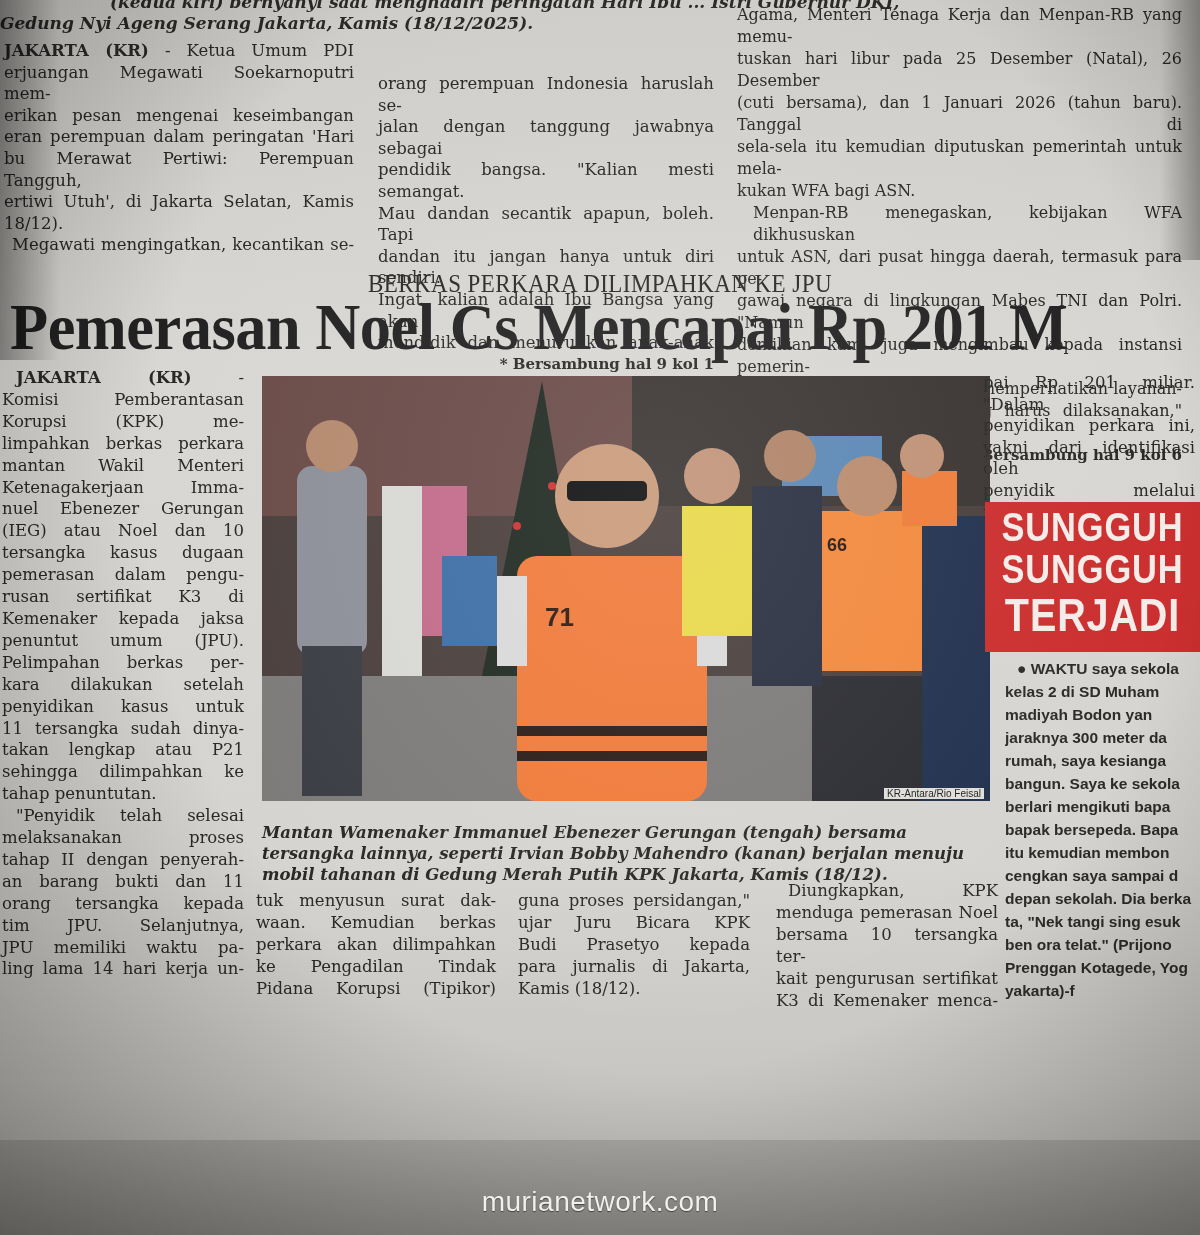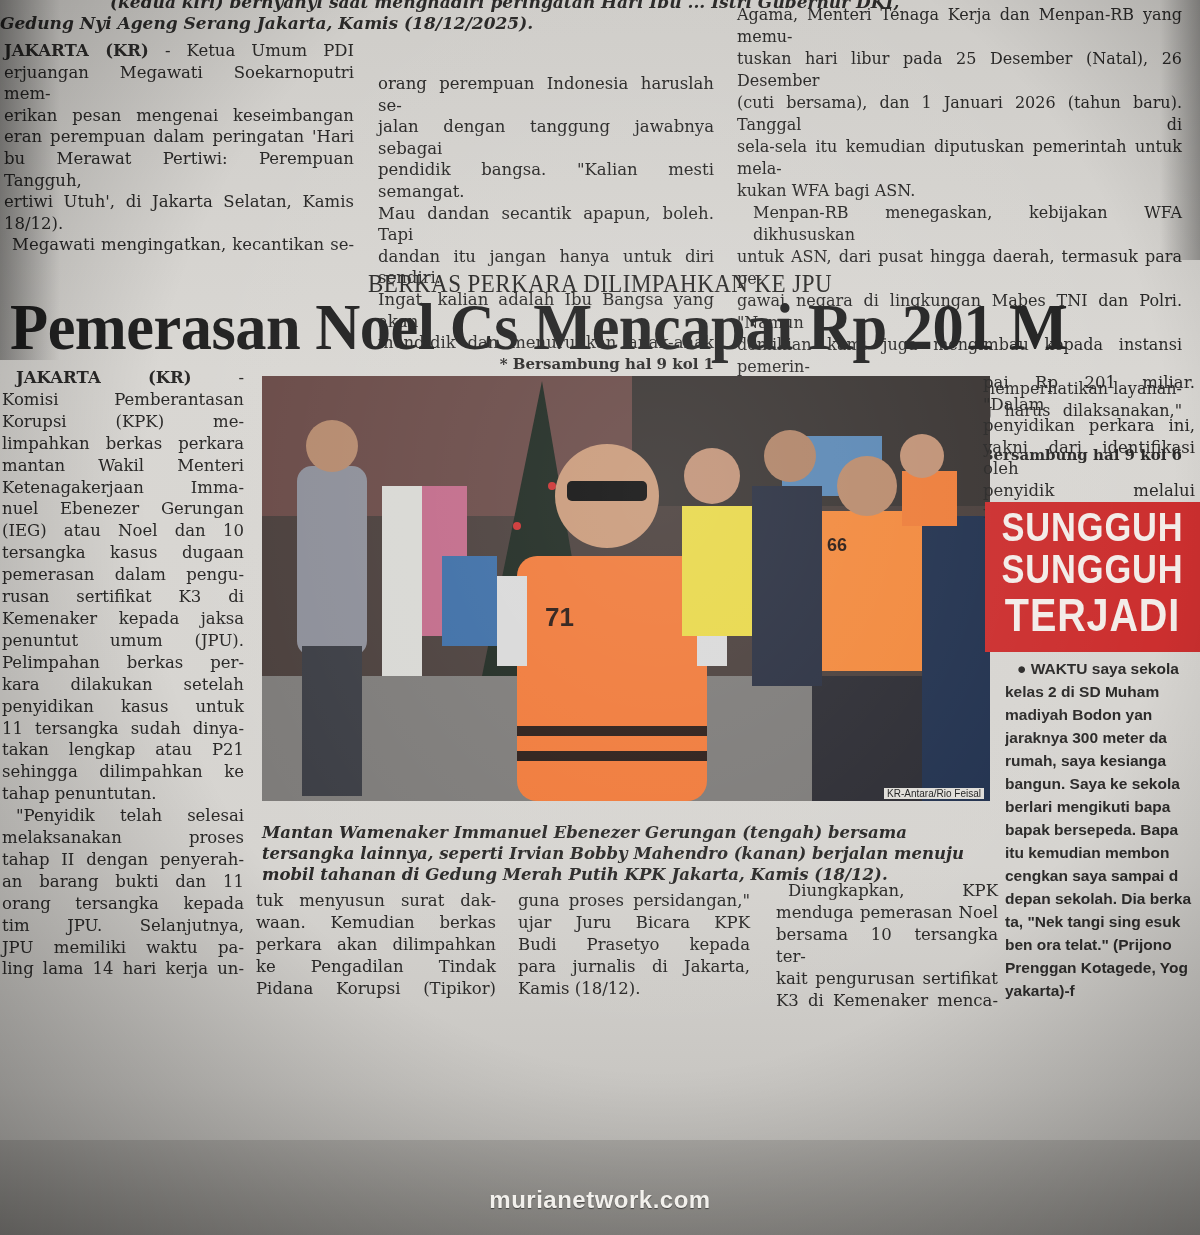--- a/index.html
+++ b/index.html
@@ -52,22 +52,22 @@
   #sung-box div { font-family:"Liberation Sans", sans-serif; font-weight:bold; color:#f3ece8;
     font-size:40px; line-height:42px; text-align:center; transform:scaleX(0.86); letter-spacing:1px; }
   #sung-box .l3 { font-size:46px; line-height:50px; }
 
   #rt-story { left:1005px; top:657px; width:210px; font-family:"Liberation Sans", sans-serif; font-weight:bold;
     font-size:15.5px; line-height:23px; color:#2c2b2a; white-space:nowrap; overflow:hidden; }
 
   #footer-band { position:absolute; left:0; top:1140px; width:1200px; height:95px;
     background:linear-gradient(180deg,#a8a6a2 0%,#8e8c88 100%); }
   #watermark { position:absolute; left:0; top:1186px; width:1200px; text-align:center;
-    font-family:"Liberation Sans", sans-serif; font-size:24px; color:#f2f0ec; letter-spacing:0.5px;
-    text-shadow:0 1px 1px rgba(0,0,0,0.5);font-weight:bold; }
+    font-family:"Liberation Sans", sans-serif; font-size:28px; color:#f2f0ec; letter-spacing:0.5px;
+    text-shadow:0 1px 1px rgba(0,0,0,0.5); }
   .svgfig { position:absolute; left:0; top:0; }
 </style>
 </head>
 <body>
 
 <div id="footer-band"></div>
 
 <div class="col" id="top-caption">
   <p style="padding-left:110px;white-space:nowrap;">(kedua kiri) bernyanyi saat menghadiri peringatan Hari Ibu ... Istri Gubernur DKI,</p>
   <p style="white-space:nowrap;">Gedung Nyi Ageng Serang Jakarta, Kamis (18/12/2025).</p>

